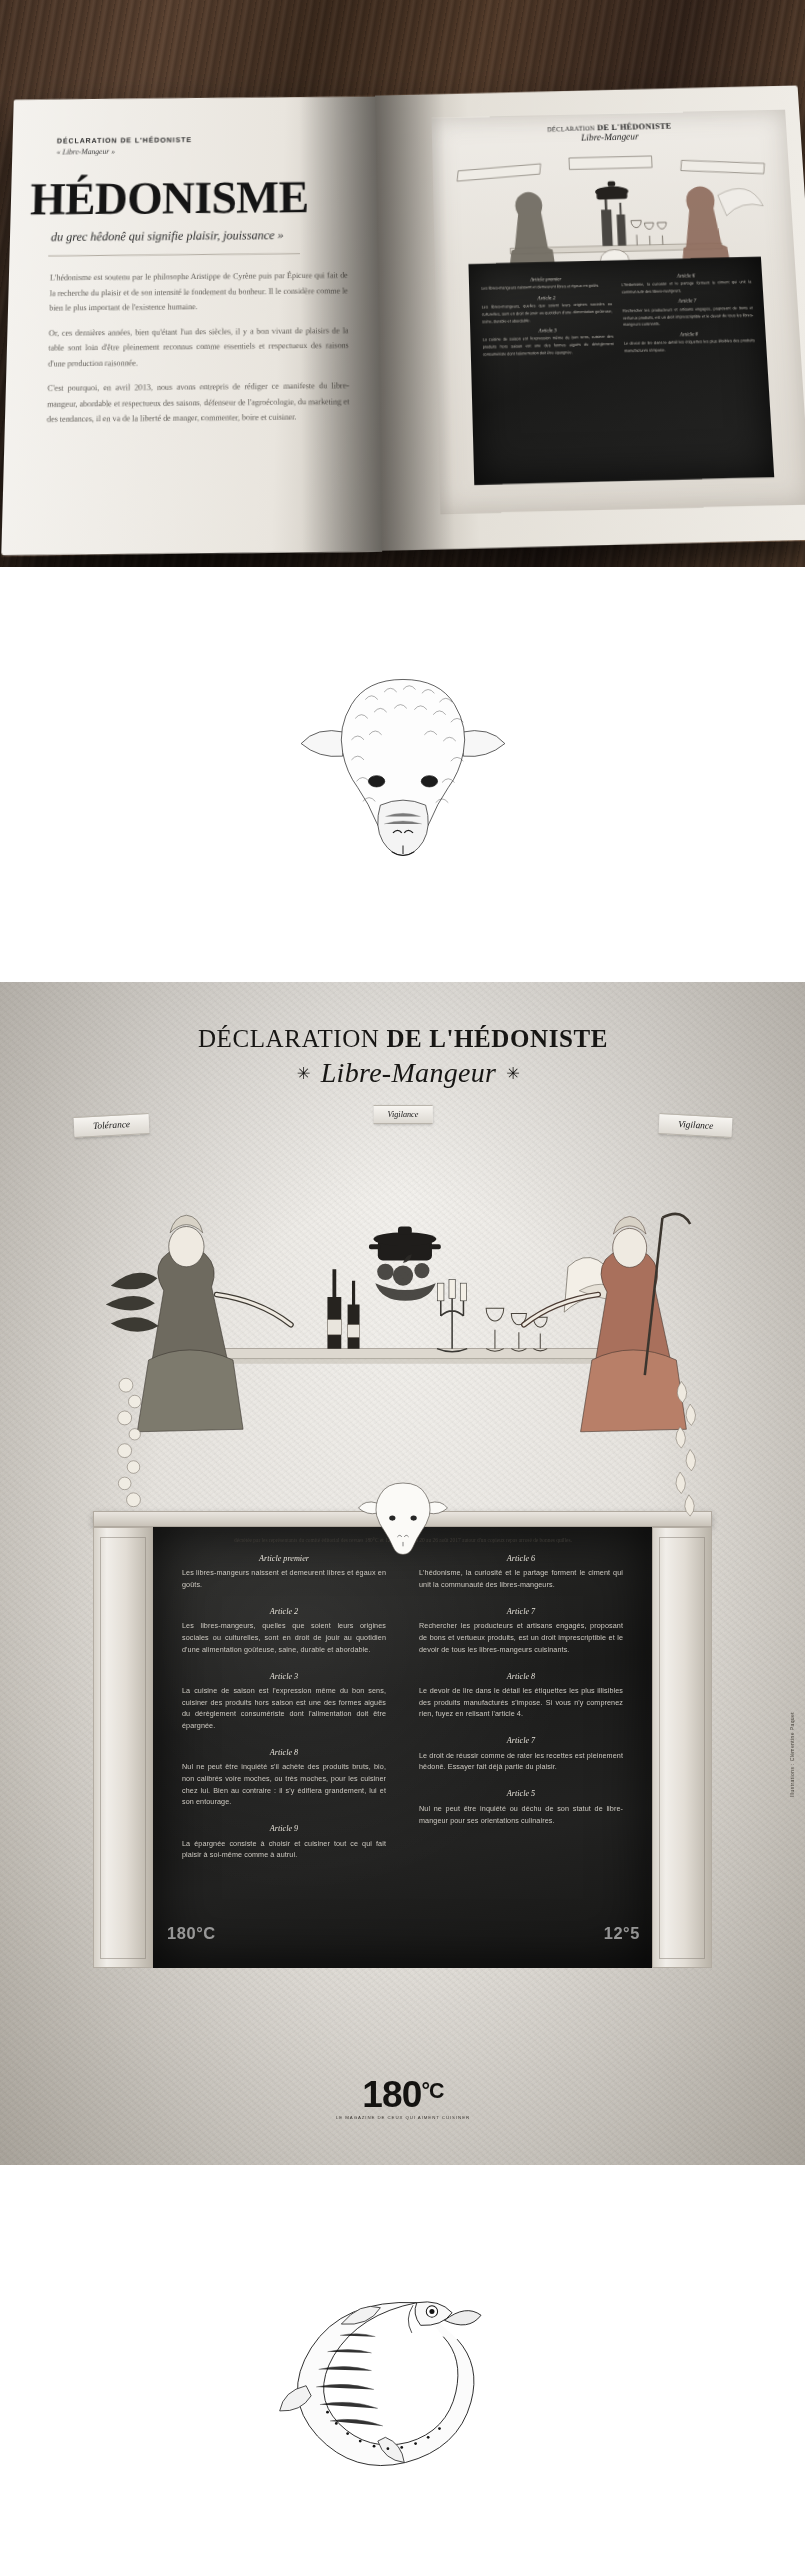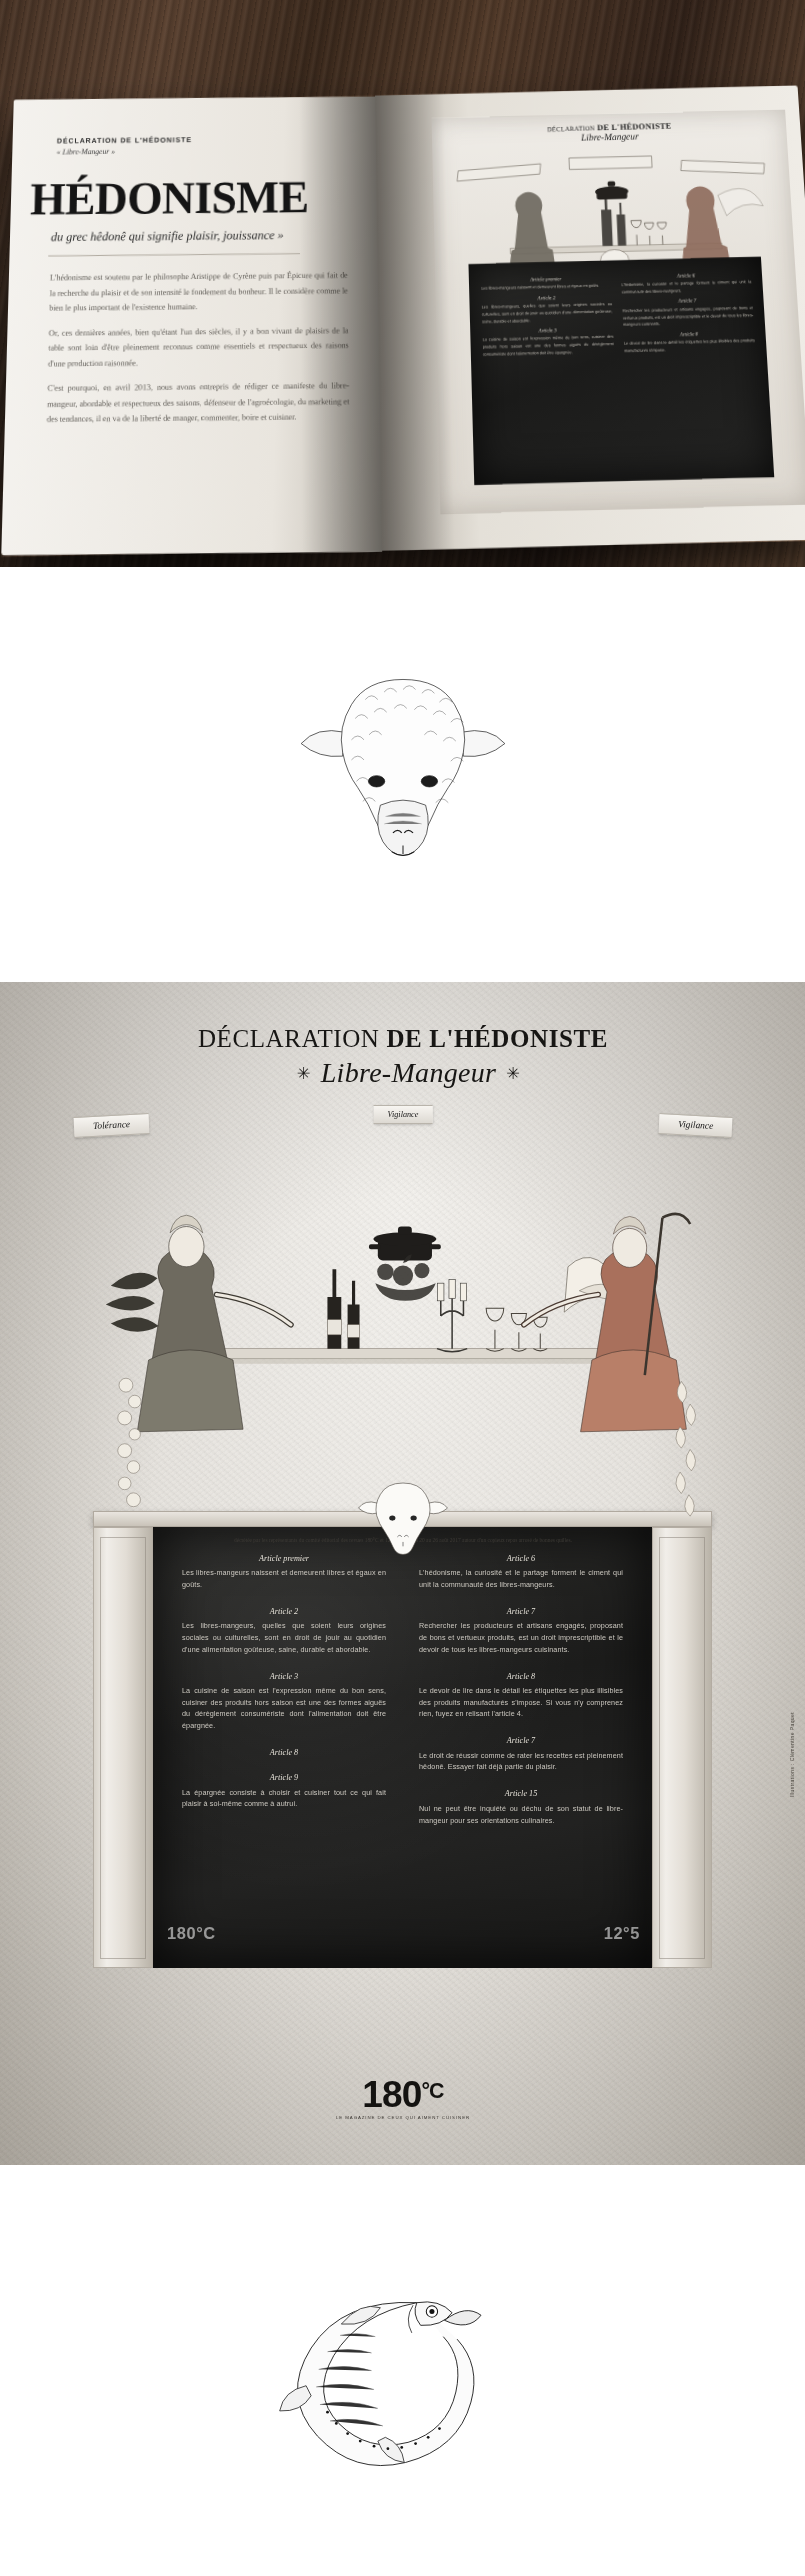--- a/index.html
+++ b/index.html
@@ -758,20 +758,21 @@
         <div class="article">
           <div class="article-title">Article 2</div>
           <div class="article-body">Les libres-mangeurs, quelles que soient leurs origines sociales ou culturelles, sont en droit de jouir au quotidien d'une alimentation goûteuse, saine, durable et abordable.</div>
         </div>
         <div class="article">
           <div class="article-title">Article 3</div>
           <div class="article-body">La cuisine de saison est l'expression même du bon sens, cuisiner des produits hors saison est une des formes aiguës du dérèglement consumériste dont l'alimentation doit être épargnée.</div>
         </div>
         <div class="article">
           <div class="article-title">Article 8</div>
+          <div class="article-body">Nul ne peut être inquiété s'il achète des produits bruts, bio, non calibrés voire moches, ou très moches, pour les cuisiner chez lui. Bien au contraire : il s'y édifiera grandement, lui et son entourage.</div>
         </div>
         <div class="article">
           <div class="article-title">Article 9</div>
           <div class="article-body">La épargnée consiste à choisir et cuisiner tout ce qui fait plaisir à soi-même comme à autrui.</div>
         </div>
       </div>
 
       <div class="chalk-col">
         <div class="article">
           <div class="article-title">Article 6</div>
@@ -783,21 +784,21 @@
         </div>
         <div class="article">
           <div class="article-title">Article 8</div>
           <div class="article-body">Le devoir de lire dans le détail les étiquettes les plus illisibles des produits manufacturés s'impose. Si vous n'y comprenez rien, fuyez en relisant l'article 4.</div>
         </div>
         <div class="article">
           <div class="article-title">Article 7</div>
           <div class="article-body">Le droit de réussir comme de rater les recettes est pleinement hêdonê. Essayer fait déjà partie du plaisir.</div>
         </div>
         <div class="article">
-          <div class="article-title">Article 15</div>
+          <div class="article-title">Article 5</div>
           <div class="article-body">Nul ne peut être inquiété ou déchu de son statut de libre-mangeur pour ses orientations culinaires.</div>
         </div>
       </div>
 
       <div class="temp-badge temp-left">180°C</div>
       <div class="temp-badge temp-right">12°5</div>
     </div>
   </div>
 
   <div class="illus-credit">Illustrations : Clémentine Paquet</div>

